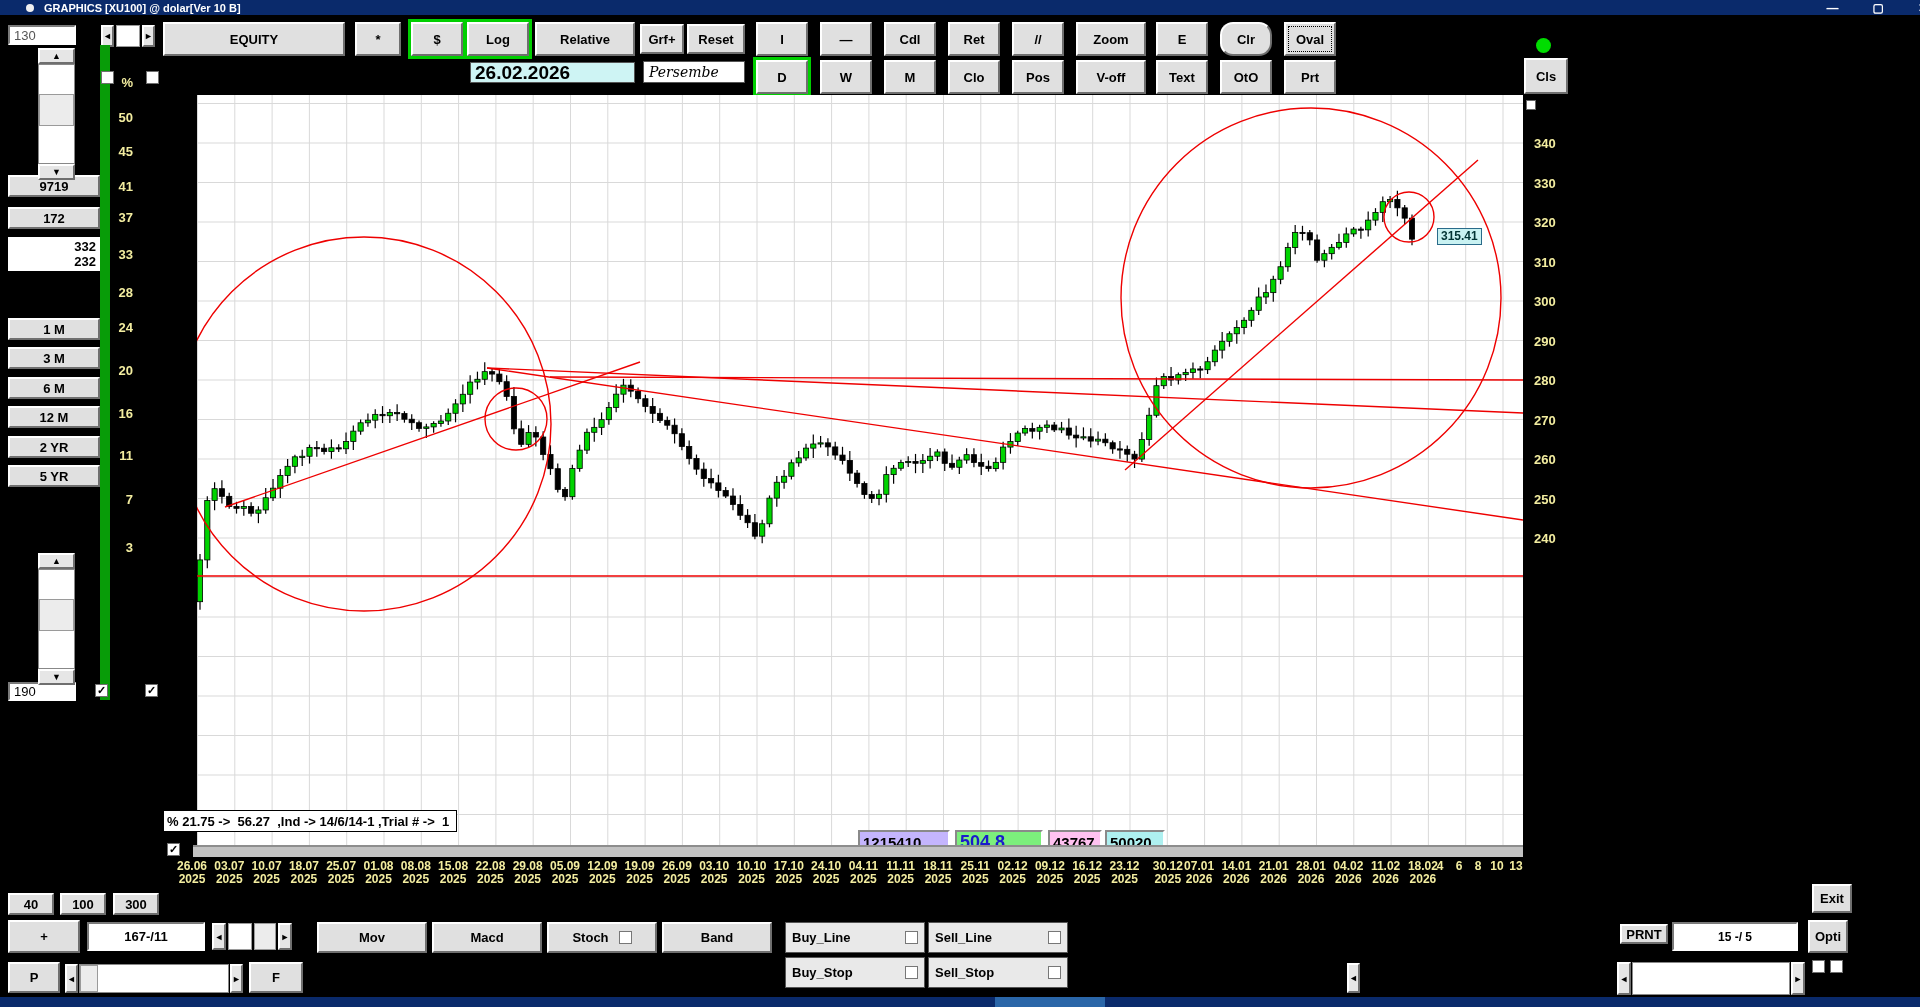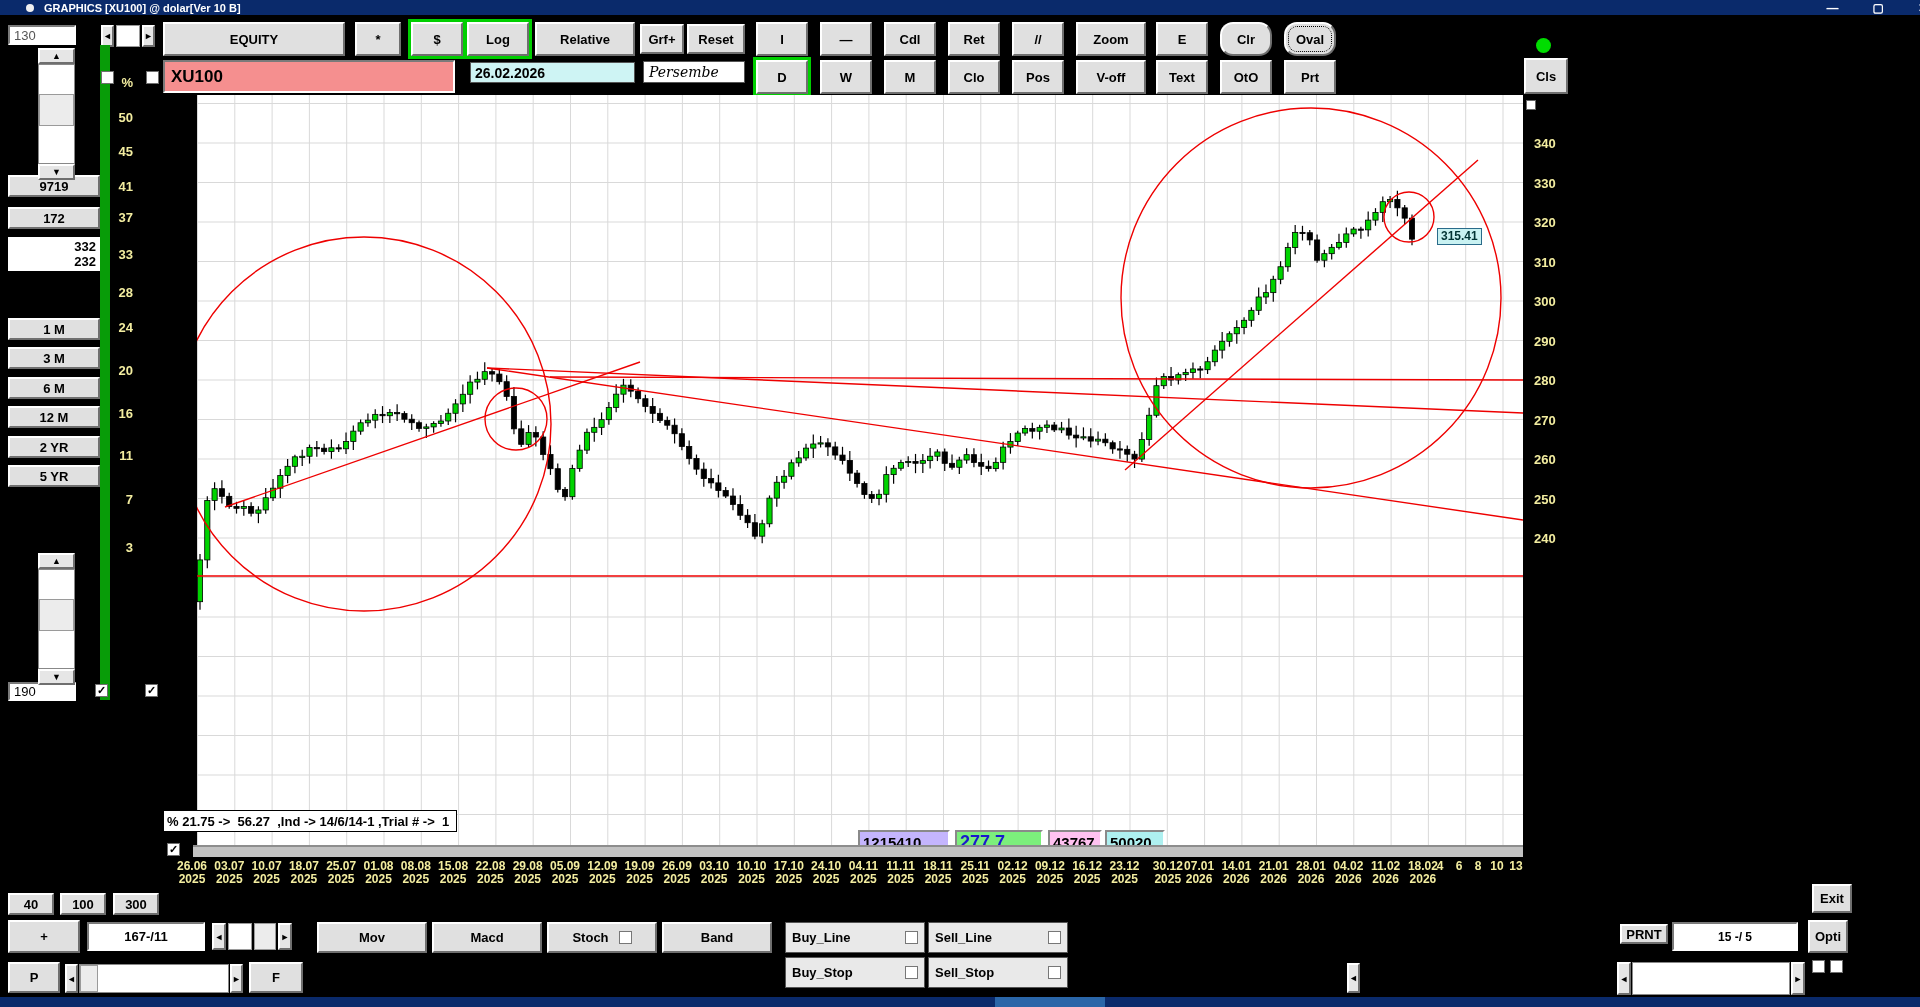--- a/index.html
+++ b/index.html
@@ -10,29 +10,29 @@
             display:flex;align-items:center;color:#fff;font-size:11px;font-weight:bold;padding-left:16px;}
   .title-dot{width:8px;height:8px;border-radius:50%;background:#f0f0f0;margin:0 10px 0 10px;}
   .win-controls{position:absolute;right:8px;top:0;height:15px;display:flex;gap:34px;align-items:center;
                 color:#fff;font-size:12px;}
   .win-controls span{cursor:default;line-height:10px;}
   
   .btn{position:absolute;background:#e0e0e0;border:2px solid;border-color:#fff #6f6f6f #6f6f6f #fff;
        color:#000;font-weight:bold;font-size:13px;display:flex;align-items:center;justify-content:center;
        box-sizing:border-box;white-space:nowrap;}
   .btn.greenb{box-shadow:0 0 0 3px #00cf00;}
-  .btn.dotted{outline:1px dotted #000;outline-offset:-5px;border-radius:13px;}
+  .btn.dotted{outline:1px dotted #000;outline-offset:-5px;}
   .display{position:absolute;background:#fff;border:2px solid;border-color:#7a7a7a #fff #fff #7a7a7a;
            box-sizing:border-box;color:#000;font-weight:bold;font-size:13px;display:flex;
            align-items:center;padding:0 4px;}
   .symbolbox{position:absolute;background:#f58f8f;border:2px solid;border-color:#7a7a7a #fff #fff #7a7a7a;
              box-sizing:border-box;color:#000;font-weight:bold;font-size:17px;display:flex;
              align-items:center;padding:0 6px;}
   .datebox{position:absolute;background:#cef4f4;border:1px solid #555;box-sizing:border-box;color:#000;
-           font-weight:bold;font-size:14px;display:flex;align-items:center;padding:0 4px;}
+           font-weight:bold;font-size:19px;display:flex;align-items:center;padding:0 4px;}
   .daybox{position:absolute;background:#fff;border:1px solid #555;box-sizing:border-box;color:#000;
           font-style:italic;font-size:14px;font-family:"DejaVu Serif",serif;display:flex;
           align-items:center;padding:0 5px;}
   .chk{position:absolute;width:13px;height:13px;background:#fff;border:1px solid #6f6f6f;
        box-sizing:border-box;font-size:11px;line-height:11px;text-align:center;color:#000;font-weight:bold;}
   .ylab{position:absolute;color:#f3eda0;font-weight:bold;font-size:13px;text-align:right;width:34px;}
   .pricelab{position:absolute;color:#f3eda0;font-weight:bold;font-size:13px;text-align:left;width:40px;}
   .datelab{position:absolute;color:#f3eda0;font-weight:bold;font-size:12px;text-align:center;width:44px;line-height:13px;}
   .scroll-v{position:absolute;width:37px;background:#fff;border:1px solid #888;box-sizing:border-box;}
   .scroll-h{position:absolute;background:#fff;border:1px solid #888;box-sizing:border-box;}
@@ -119,21 +119,20 @@
       <div class="btn" style="left: 756px; top: 22px; width: 52px; height: 34px;">I</div>
       <div class="btn" style="left: 820px; top: 22px; width: 52px; height: 34px;">—</div>
       <div class="btn" style="left: 884px; top: 22px; width: 52px; height: 34px;">Cdl</div>
       <div class="btn" style="left: 948px; top: 22px; width: 52px; height: 34px;">Ret</div>
       <div class="btn" style="left: 1012px; top: 22px; width: 52px; height: 34px;">//</div>
       <div class="btn" style="left: 1076px; top: 22px; width: 70px; height: 34px;">Zoom</div>
       <div class="btn" style="left: 1156px; top: 22px; width: 52px; height: 34px;">E</div>
       <div class="btn" style="left: 1220px; top: 22px; width: 52px; height: 34px; border-radius: 13px;">Clr</div>
       <div class="btn dotted" style="left: 1284px; top: 22px; width: 52px; height: 34px;">Oval</div>
     </div>
-  <div class="symbolbox" style="left:163px;top:60px;width:292px;height:33px">XU100</div>
   <div class="datebox" style="left:470px;top:62px;width:165px;height:21px">26.02.2026</div>
   <div class="daybox" style="left:643px;top:61px;width:102px;height:22px">Persembe</div>
   <div id="toolbar-row2">
       <div class="btn greenb" style="left: 756px; top: 60px; width: 52px; height: 34px;">D</div>
       <div class="btn" style="left: 820px; top: 60px; width: 52px; height: 34px;">W</div>
       <div class="btn" style="left: 884px; top: 60px; width: 52px; height: 34px;">M</div>
       <div class="btn" style="left: 948px; top: 60px; width: 52px; height: 34px;">Clo</div>
       <div class="btn" style="left: 1012px; top: 60px; width: 52px; height: 34px;">Pos</div>
       <div class="btn" style="left: 1076px; top: 60px; width: 70px; height: 34px;">V-off</div>
       <div class="btn" style="left: 1156px; top: 60px; width: 52px; height: 34px;">Text</div>
@@ -714,21 +713,21 @@
       <div class="datelab" style="left: 1428px; top: 860px; width: 24px;">4</div>
       <div class="datelab" style="left: 1447px; top: 860px; width: 24px;">6</div>
       <div class="datelab" style="left: 1466px; top: 860px; width: 24px;">8</div>
       <div class="datelab" style="left: 1485px; top: 860px; width: 24px;">10</div>
       <div class="datelab" style="left: 1504px; top: 860px; width: 24px;">13</div>
     </div>
 
   <div class="statusbox">% 21.75 -&gt;  56.27  ,Ind -&gt; 14/6/14-1 ,Trial # -&gt;  1</div>
   <div id="value-boxes">
       <div class="valuebox" style="left: 858px; top: 830px; width: 92px; background: #c4b5fd; color: rgb(0, 0, 0);">1215410</div>
-      <div class="valuebox" style="left: 955px; top: 830px; width: 88px; background: rgb(124, 239, 124); color: rgb(26, 26, 204); font-size: 18px;">277.7</div>
+      <div class="valuebox" style="left: 955px; top: 830px; width: 88px; background: rgb(124, 239, 124); color: rgb(26, 26, 204); font-size: 18px;">504.8</div>
       <div class="valuebox" style="left: 1048px; top: 830px; width: 54px; background: rgb(255, 194, 241); color: rgb(0, 0, 0);">43767</div>
       <div class="valuebox" style="left: 1105px; top: 830px; width: 60px; background: rgb(174, 240, 240); color: rgb(0, 0, 0);">50020</div>
     </div>
 
   <div style="position:absolute;left:193px;top:845px;width:1330px;height:12px;background:#c2c2c2;border-top:2px solid #8d8d8d;box-sizing:border-box"></div>
 
   <div id="bottom-bar">
       <div class="btn" style="left: 8px; top: 893px; width: 46px; height: 22px;">40</div>
       <div class="btn" style="left: 60px; top: 893px; width: 46px; height: 22px;">100</div>
       <div class="btn" style="left: 113px; top: 893px; width: 46px; height: 22px;">300</div>

